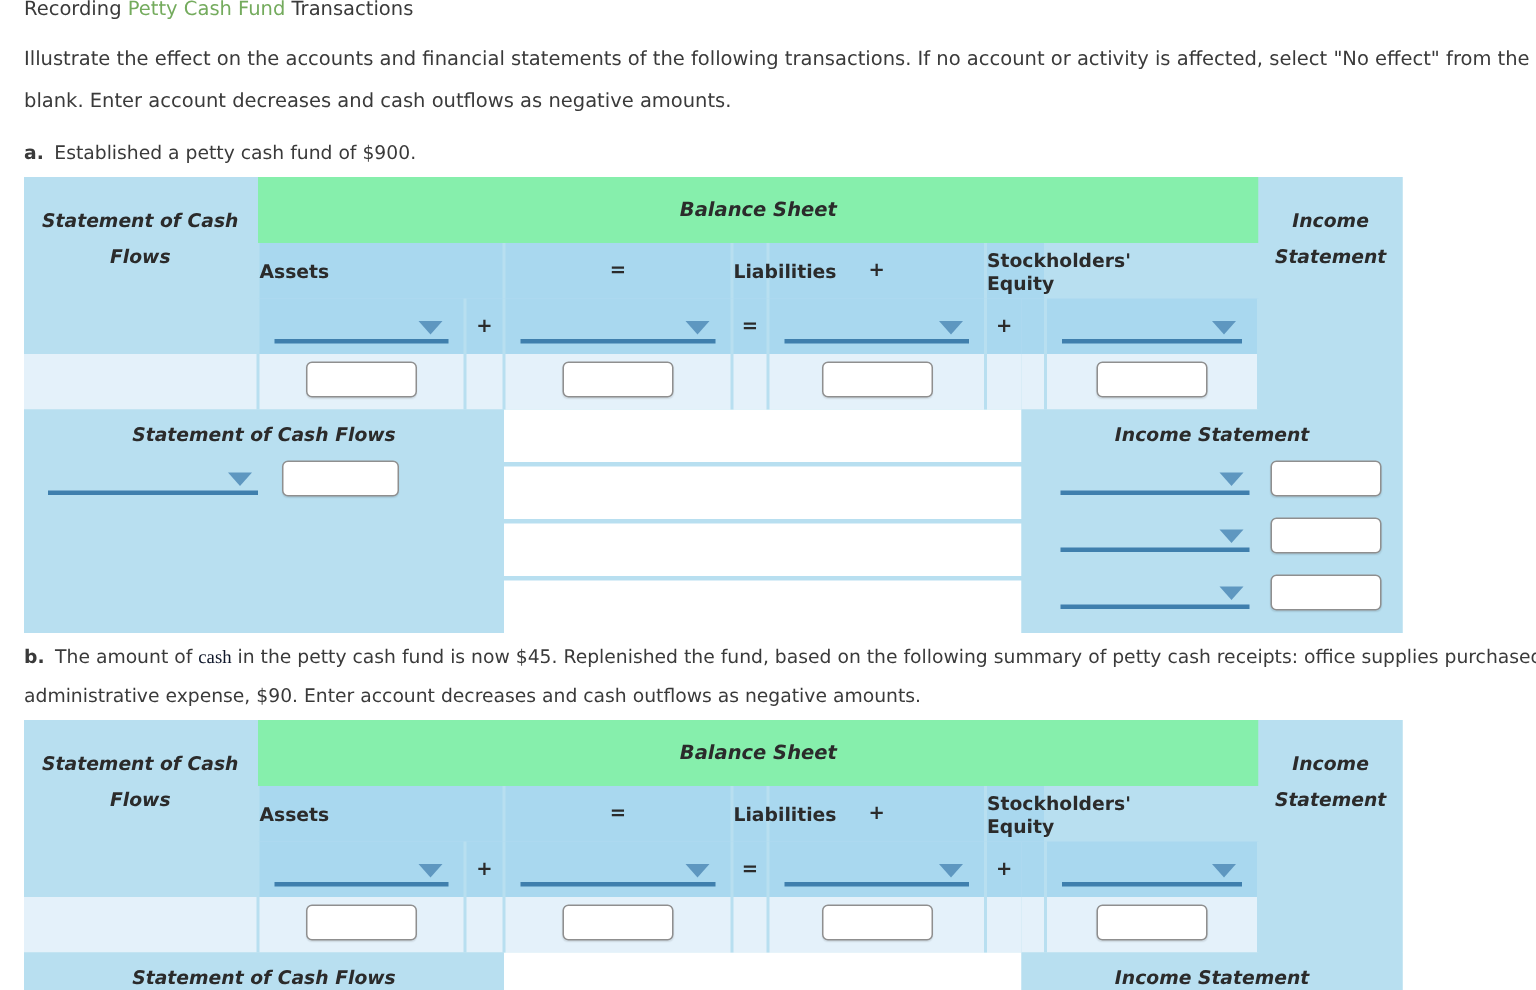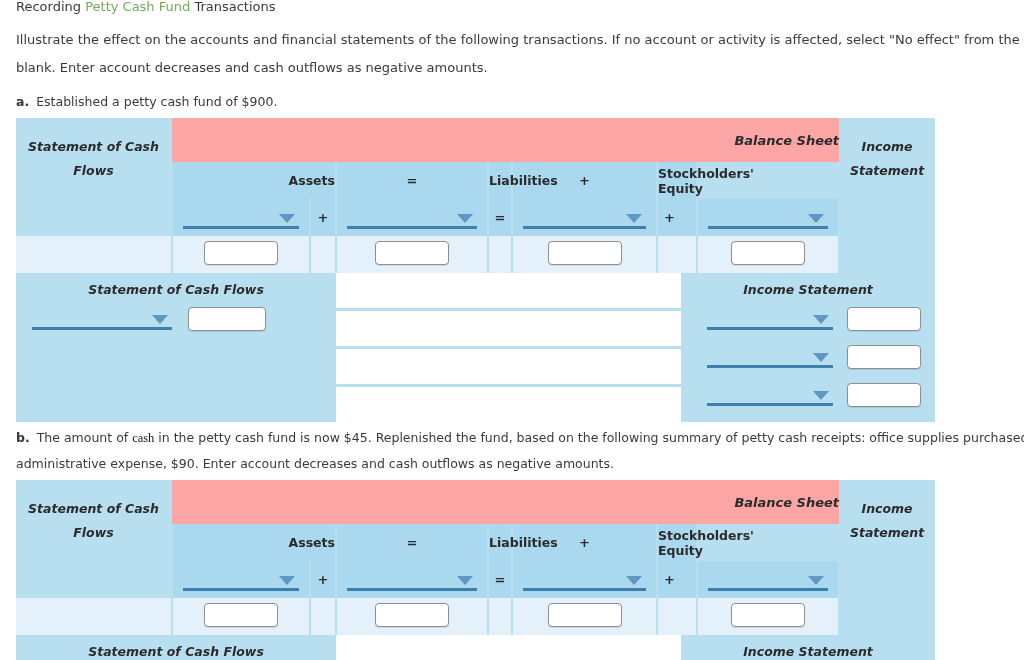--- a/index.html
+++ b/index.html
@@ -45,36 +45,36 @@
   }
   #ws-a { top: 118px; }
   #ws-b { top: 480px; }
 
   .ws table { width: 919px; border-collapse: collapse; table-layout: fixed; }
   .ws td, .ws th { padding: 0; margin: 0; }
   .c-hdr     { background: #a9d8ef; }
   .c-base    { background: #b8dff0; }
 
   .bs-title {
-    height: 44px; text-align: right; vertical-align: middle;
+    height: 44px; text-align: center; vertical-align: middle;
     font-weight: bold; font-style: italic; font-size: 13px;
-    color: #2b2b2b; background: #fca5a5;
+    color: #2b2b2b; background: #86efac;
   }
   .scf-head {
     text-align: center; vertical-align: middle;
     font-weight: bold; font-style: italic; font-size: 12.5px;
     line-height: 24px; color: #2b2b2b; background: #b8dff0;
   }
   .is-head {
     text-align: center; vertical-align: middle;
     font-weight: bold; font-style: italic; font-size: 12.5px;
     line-height: 24px; color: #2b2b2b; background: #b8dff0;
   }
   .grp {
-    height: 37px; text-align: right; vertical-align: middle;
+    height: 37px; text-align: left; vertical-align: middle;
     font-weight: bold; font-size: 12.5px; color: #2b2b2b;
     background: #a9d8ef;
     border-left: 2px solid #b8dff0; border-right: 2px solid #b8dff0;
   }
   .op {
     text-align: center; vertical-align: middle;
     font-weight: bold; font-size: 13px; color: #2b2b2b;
   }
   .op-hdr { background: #a9d8ef; height: 37px; }
   .op-sel { background: #a9d8ef; height: 37px; }

